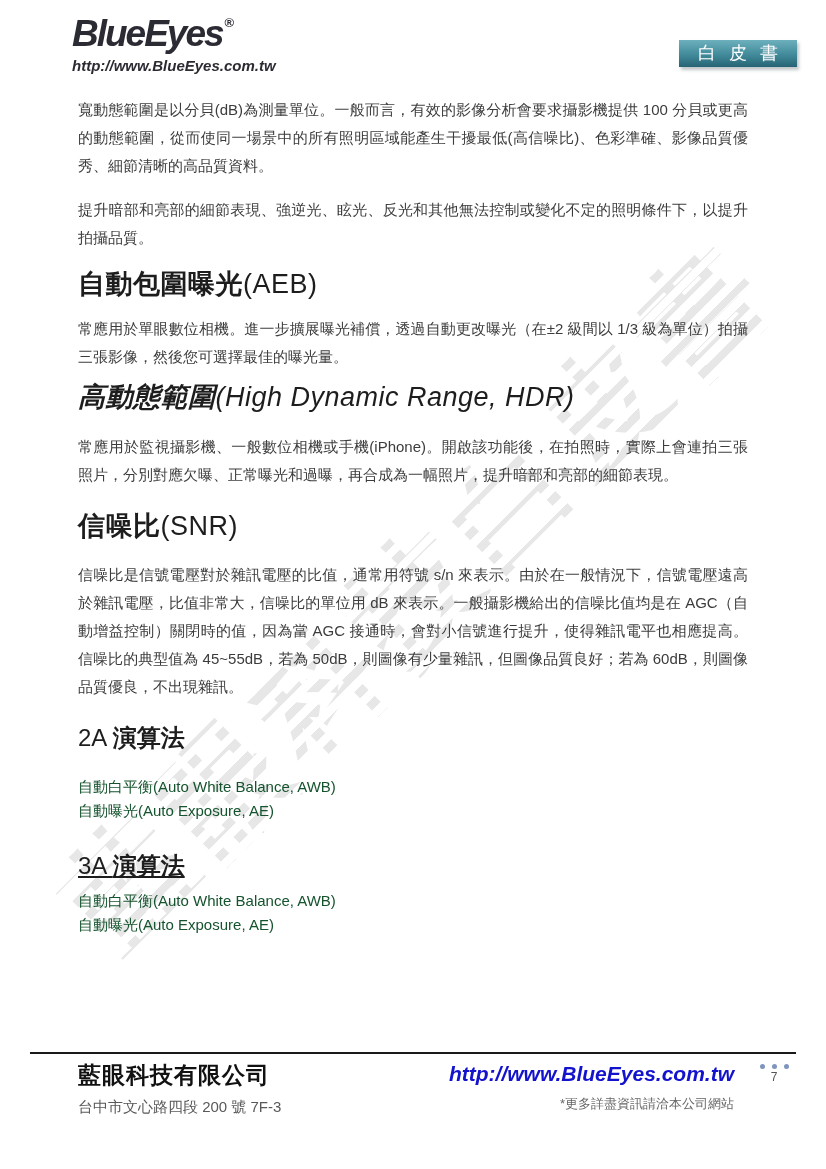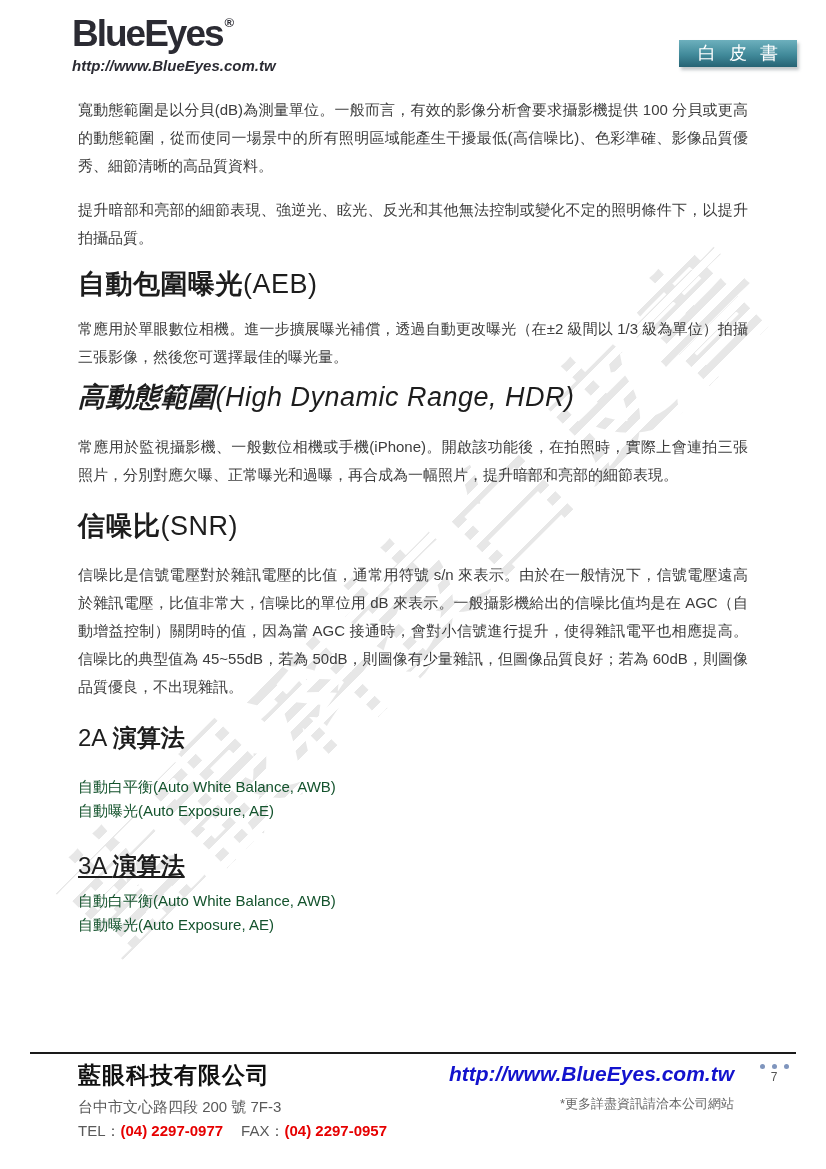--- a/index.html
+++ b/index.html
@@ -7,21 +7,21 @@
   body { font-family:"Liberation Sans","DejaVu Sans",sans-serif; }
   .page {
     position:relative; width:826px; height:1169px; margin:0 auto;
     background:#ffffff; overflow:hidden; color:#3c3c3c;
   }
 
   
   .header { position:absolute; top:14px; left:72px; z-index:2; }
   .logo-line { display:flex; align-items:flex-start; }
   .logo-text {
-    font-size:37px; font-weight:bold; 
+    font-size:37px; font-weight:bold; font-style:italic;
     letter-spacing:-2px; color:#2b2b33; line-height:1.1;
   }
   .logo-reg { font-size:13px; color:#2b2b33; font-weight:bold; margin-left:2px; margin-top:1px; }
   .logo-url {
     font-size:15px; font-weight:bold; font-style:italic;
     color:#2b2b33; margin-top:2px; letter-spacing:0px;
   }
   .badge {
     position:absolute; top:40px; right:29px; z-index:2;
     width:118px; height:27px; line-height:27px; text-align:center;
@@ -127,23 +127,20 @@
     </div>
 
   </div>
 
   <div class="footer">
     <div class="footer-rule"></div>
 
     <div class="footer-left">
       <div class="company">藍眼科技有限公司</div>
       <div class="address">台中市文心路四段 200 號 7F-3</div>
-      <div class="telfax">
-        <span>TEL：</span><span class="red">(04) 2297-0977</span><span class="gap"></span><span>FAX：</span><span class="red">(04) 2297-0957</span>
-      </div>
     </div>
 
     <div class="footer-right">
       <div class="url-row">
         <a class="f-url" href="#">http://www.BlueEyes.com.tw</a>
         <div class="page-ind">
           <div class="dots">
               <i></i>
               <i></i>
               <i></i>

